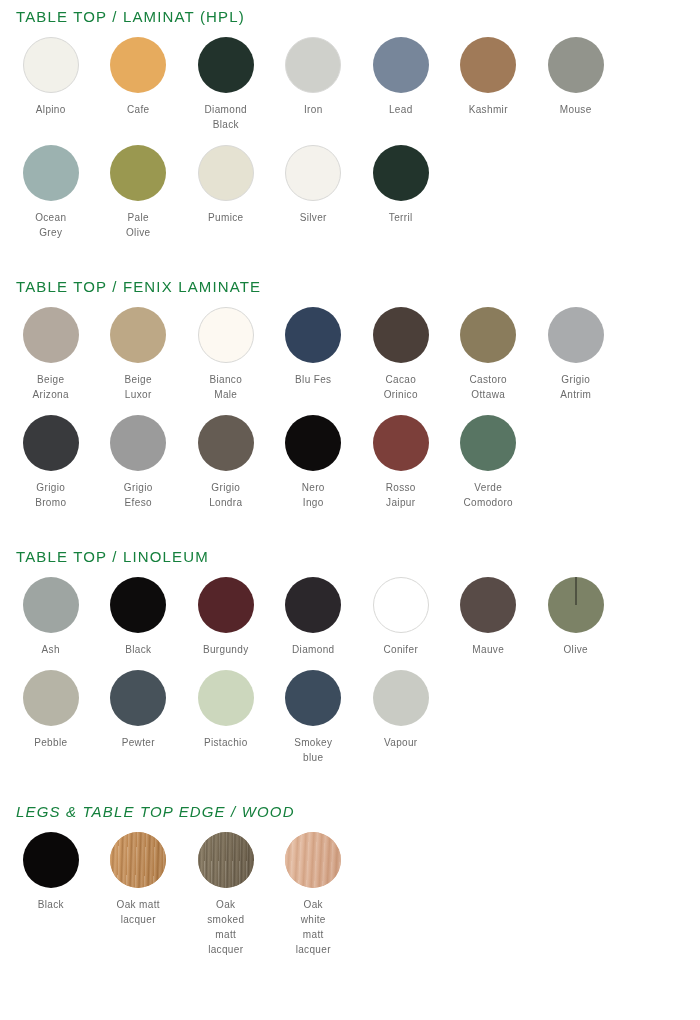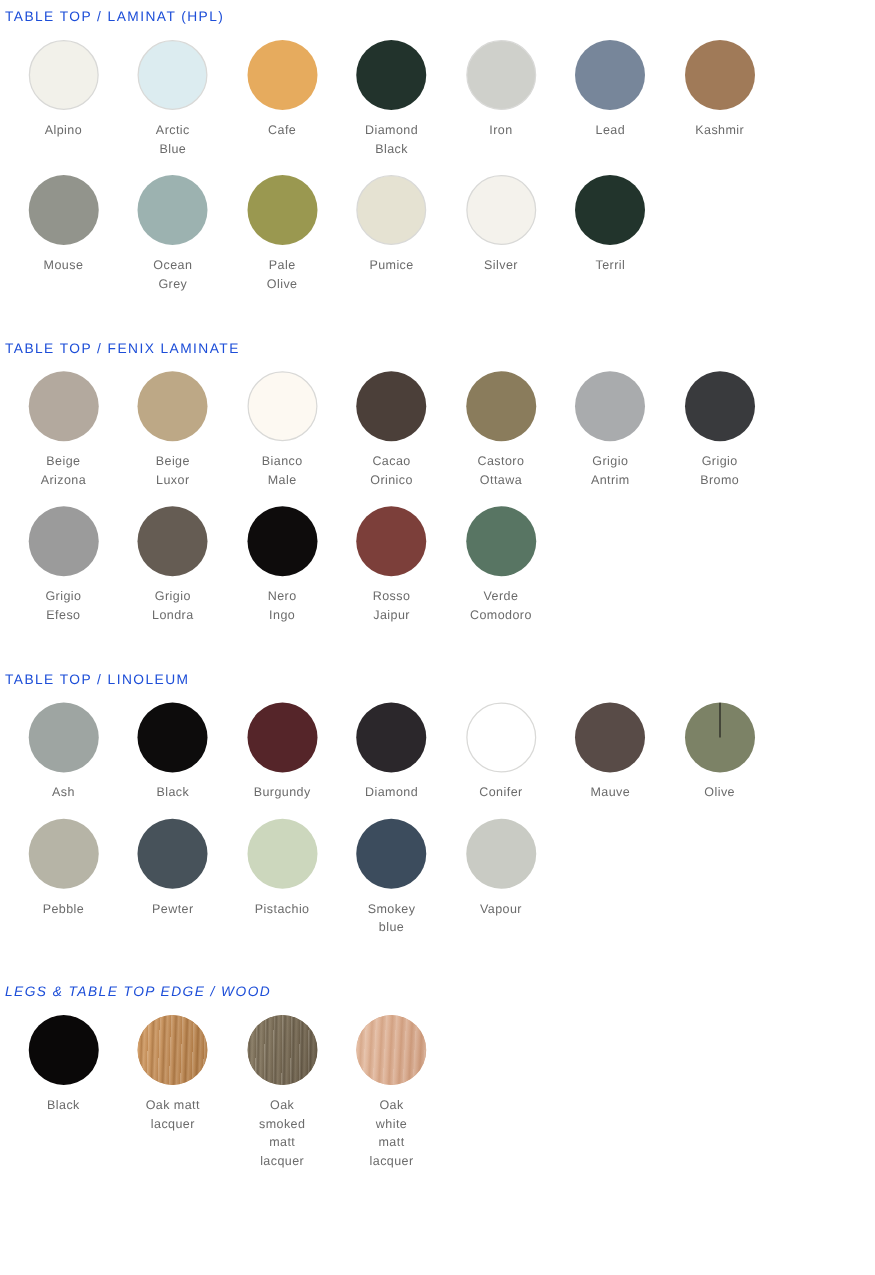--- a/index.html
+++ b/index.html
@@ -15,25 +15,25 @@
     overflow: hidden;
     position: relative;
   }
   .palette {
     padding: 0;
   }
   .section {
     position: relative;
   }
   .section-header {
-    font-size: 11px;
+    font-size: 15px;
     letter-spacing: 1.15px;
-    color: #1d4ed8;
+    color: #15803d;
     text-transform: uppercase;
-    padding-left: 4px;
+    padding-left: 16px;
     white-space: nowrap;
   }
   .sec-0 .section-header { padding-top: 8px; }
   .sec-1 .section-header { padding-top: 25px; }
   .sec-2 .section-header { padding-top: 25px; }
   .sec-3 .section-header { padding-top: 25px; font-style: italic; }
 
   .swatch-grid {
     display: flex;
     flex-wrap: wrap;
@@ -99,27 +99,20 @@
       <div class="section-header">TABLE TOP / LAMINAT (HPL)</div>
       <div class="swatch-grid">
         <div class="swatch">
           <div class="swatch-dot-wrap">
             <div class="swatch-dot ring" style="background: rgb(242, 241, 234);"></div>
           </div>
           <div class="swatch-label">Alpino</div>
         </div>
         <div class="swatch">
           <div class="swatch-dot-wrap">
-            <div class="swatch-dot ring" style="background: rgb(220, 236, 240);"></div>
-          </div>
-          <div class="swatch-label">Arctic
-Blue</div>
-        </div>
-        <div class="swatch">
-          <div class="swatch-dot-wrap">
             <div class="swatch-dot" style="background: rgb(230, 171, 94);"></div>
           </div>
           <div class="swatch-label">Cafe</div>
         </div>
         <div class="swatch">
           <div class="swatch-dot-wrap">
             <div class="swatch-dot" style="background: rgb(34, 51, 44);"></div>
           </div>
           <div class="swatch-label">Diamond
 Black</div>
@@ -201,20 +194,26 @@
         </div>
         <div class="swatch">
           <div class="swatch-dot-wrap">
             <div class="swatch-dot ring" style="background: rgb(253, 249, 242);"></div>
           </div>
           <div class="swatch-label">Bianco
 Male</div>
         </div>
         <div class="swatch">
           <div class="swatch-dot-wrap">
+            <div class="swatch-dot" style="background: rgb(50, 67, 92);"></div>
+          </div>
+          <div class="swatch-label">Blu Fes</div>
+        </div>
+        <div class="swatch">
+          <div class="swatch-dot-wrap">
             <div class="swatch-dot" style="background: rgb(75, 63, 57);"></div>
           </div>
           <div class="swatch-label">Cacao
 Orinico</div>
         </div>
         <div class="swatch">
           <div class="swatch-dot-wrap">
             <div class="swatch-dot" style="background: rgb(138, 124, 92);"></div>
           </div>
           <div class="swatch-label">Castoro

